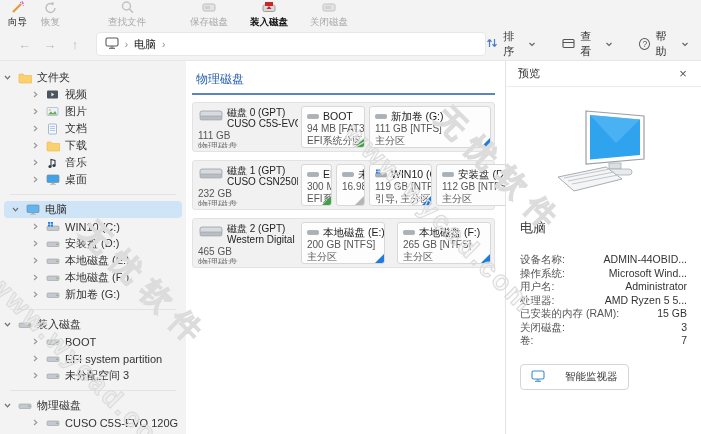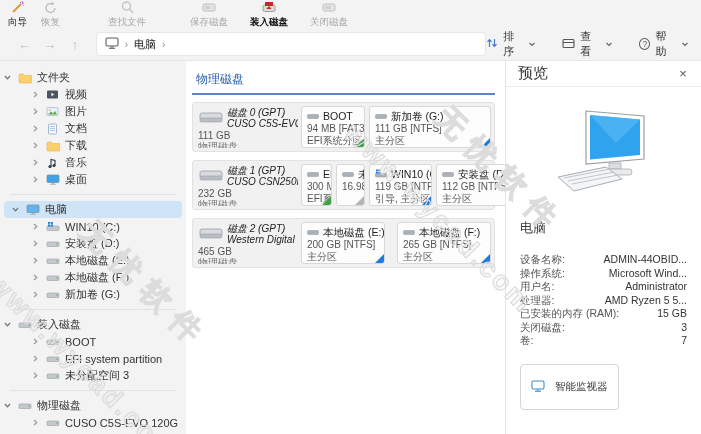--- a/index.html
+++ b/index.html
@@ -43,51 +43,51 @@
   .ico { width:15px; display:flex; justify-content:center; flex:0 0 15px; }
   .tree-lbl { font-size:11px; color:#333; overflow:hidden; text-overflow:ellipsis; }
   .divider { height:1px; background:#e3e3e3; margin:6px 10px; }
 
   
   .main-title { color:#2a62ae; font-size:12px; padding:4px 2px 5px 4px; }
   .title-rule { height:2px; background:#5b84c4; margin-bottom:7px; }
   .disk-row { display:flex; background:#f1f1f1; border:1px solid #e2e2e2; border-radius:3px;
     margin-bottom:8px; padding:3px; height:50px; }
   .disk-info { width:102px; flex:0 0 102px; padding:1px 2px; overflow:hidden; white-space:nowrap; }
-  .disk-head { display:flex; align-items:center; gap:3px;font-style:italic; }
+  .disk-head { display:flex; align-items:flex-start; gap:3px; }
   .disk-names { font-size:10px; color:#222; line-height:11px; }
   .disk-size { font-size:10px; color:#555; line-height:11px; margin-top:1px; }
   .disk-kind { font-size:10px; color:#777; line-height:11px; width:fit-content; border-bottom:1px dashed #aaa; }
   .parts { flex:1; display:flex; gap:4px; margin-left:3px; }
   .part { position:relative; background:#fdfdfd; border:1px solid #d8d8d8; border-radius:3px;
     padding:3px 5px 2px 5px; overflow:hidden; white-space:nowrap; }
   .part.grow { flex:1; }
   .p-head { display:flex; align-items:center; gap:4px; font-size:10.5px; color:#222; line-height:12px; }
   .p-size { font-size:10px; color:#555; line-height:12px; margin-top:1px; }
   .p-type { font-size:10px; color:#555; line-height:12px; min-height:12px; }
   .corner { position:absolute; right:0; bottom:0; width:0; height:0;
     border-left:9px solid transparent; }
   .corner.blue { border-bottom:9px solid #1f7ae0; }
   .corner.green { border-bottom:9px solid #43a047; }
   .corner.gray { border-bottom:9px solid #b5b5b5; }
 
   
   .pv-header { height:26px; display:flex; align-items:center; padding:0 10px 0 12px;
     border-bottom:1px solid #ececec; }
-  .pv-title { font-size:15px; color:#333; }
+  .pv-title { font-size:11px; color:#333; }
   .pv-close { margin-left:auto; color:#555; font-size:13px; width:16px; text-align:center; }
   .pv-illustration { height:128px; display:flex; align-items:center; justify-content:center; }
   .pv-heading { font-size:13px; color:#3a3a3a; margin:4px 0 8px 14px; }
   .pv-info { margin:16px 14px; }
   .pv-row { display:flex; justify-content:space-between; font-size:10.5px; line-height:13.5px; }
   .pv-label { color:#555; }
   .pv-value { color:#333; text-align:right; }
   .pv-buttons { display:flex; gap:10px; margin:16px 0 0 14px; }
-  .pv-btn { display:flex; align-items:center; gap:10px; background:#fff; border:1px solid #d5d5d5;
-    border-radius:4px; padding:15px 10px; font-size:10.5px; color:#333; }
+  .pv-btn { display:flex; align-items:center; gap:20px; background:#fff; border:1px solid #d5d5d5;
+    border-radius:4px; padding:5px 10px; font-size:10.5px; color:#333; }
 
   
   .wm { position:absolute; pointer-events:none; z-index:40; color:rgba(0,0,0,0.02);
     -webkit-text-stroke:1.2px #dcdcdc; font-weight:bold; transform:rotate(45deg);
     transform-origin:left top; white-space:nowrap; }
   .wm.cjk { font-size:30px; letter-spacing:12px; }
   .wm.url { font-size:27px; letter-spacing:3px; }
 </style>
 </head>
 <body>

